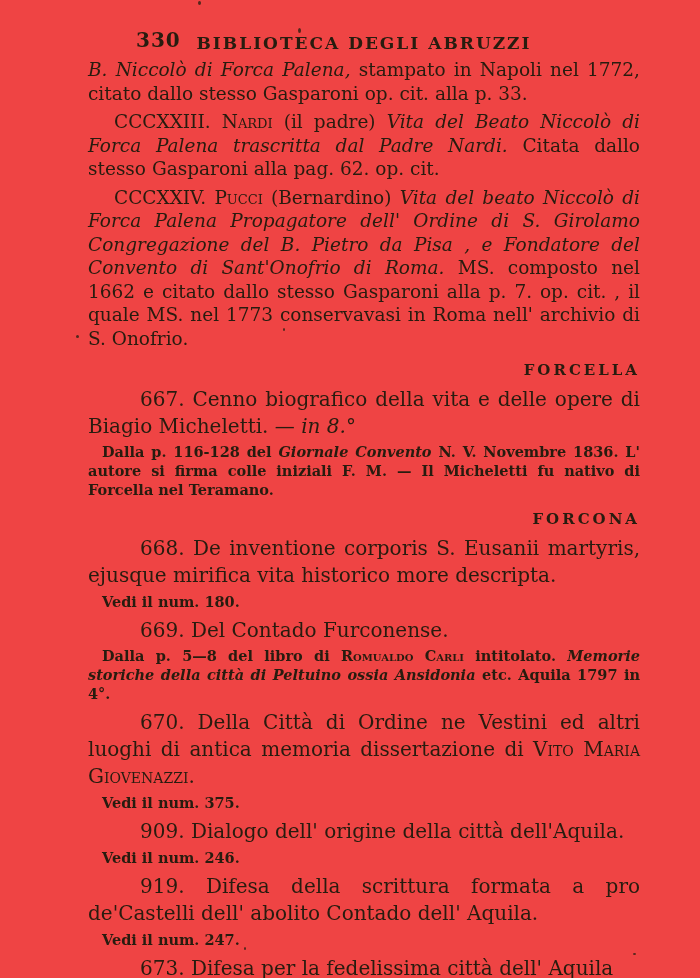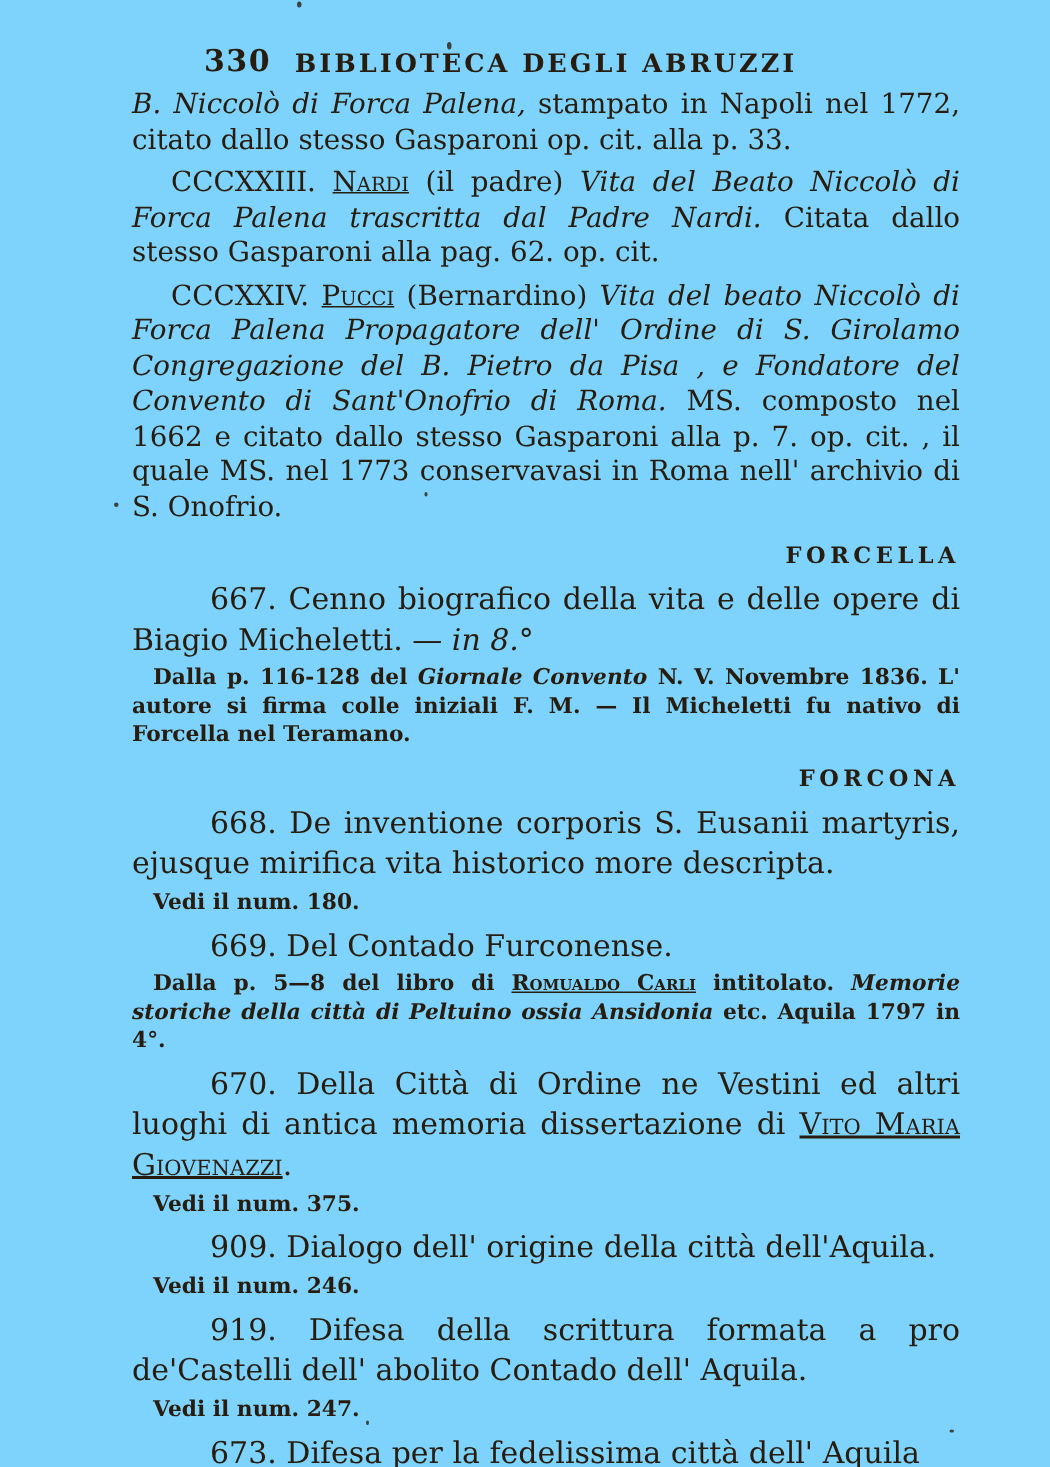--- a/index.html
+++ b/index.html
@@ -1,19 +1,19 @@
 <!DOCTYPE html>
 <html><head>
 <meta charset="utf-8">
 <style>
   html,body { margin:0; padding:0; background:#888; }
   .page {
     position:relative;
     width:700px; height:978px;
-    background:#7dd3fc;
+    background:#ef4444;
     color:#281c0f;
     font-family:"DejaVu Serif", serif;
     overflow:hidden;
     margin:0 auto;
   }
   .content {
     position:absolute;
     left:88px; top:28px;
     width:552px;
   }
@@ -51,21 +51,21 @@
   .note {
     font-size:14.5px; line-height:19px;
     font-weight:bold;
     text-align:justify; text-align-last:left;
     text-indent:14px;
     margin:2px 0 5px 0;
   }
   .note.vedi { margin:3px 0 6px 0; }
   .num { font-weight:normal; }
   .it { font-style:italic; }
-  .sc { font-variant:small-caps;text-decoration:underline; }
+  .sc { font-variant:small-caps; }
   .speck {
     position:absolute;
     background:#2c2012;
     border-radius:50%;
     opacity:.8;
   }
 </style>
 </head>
 <body>
 

